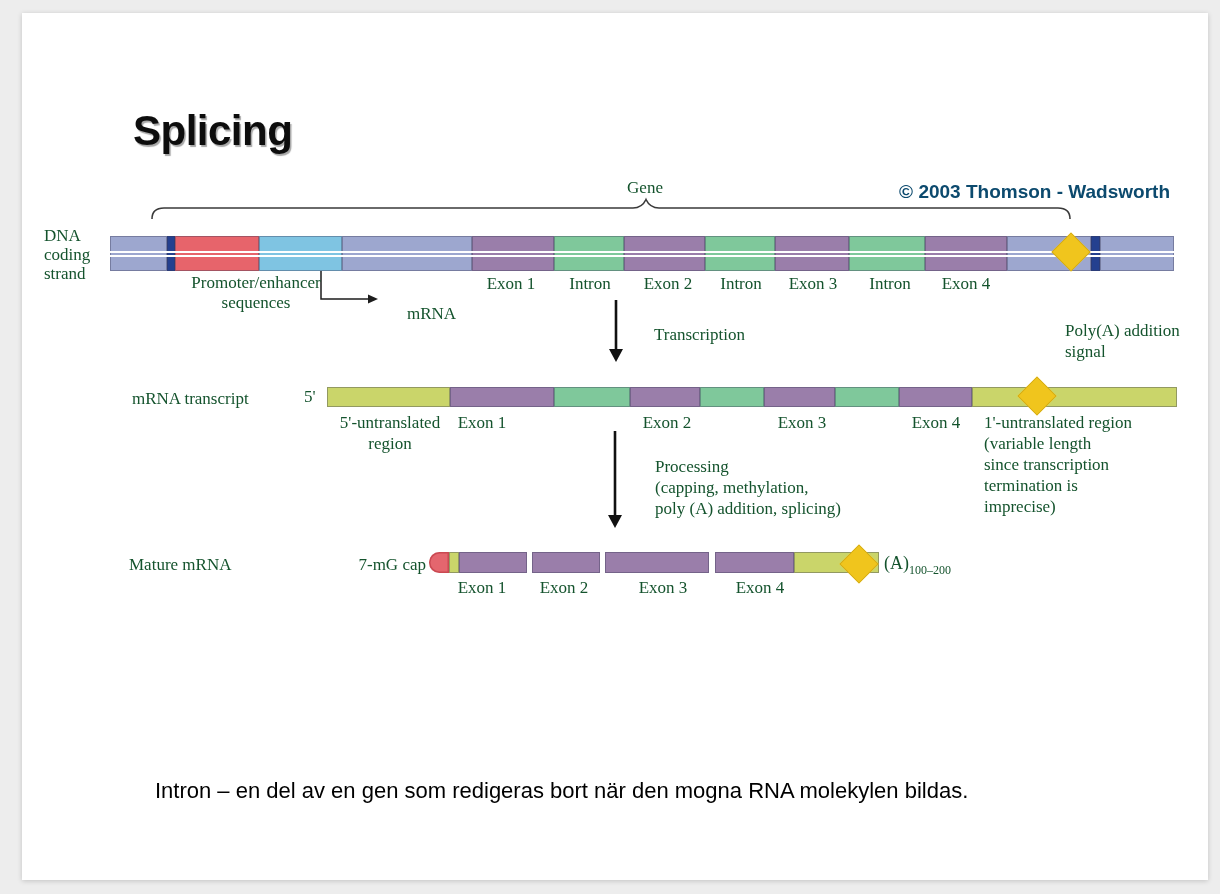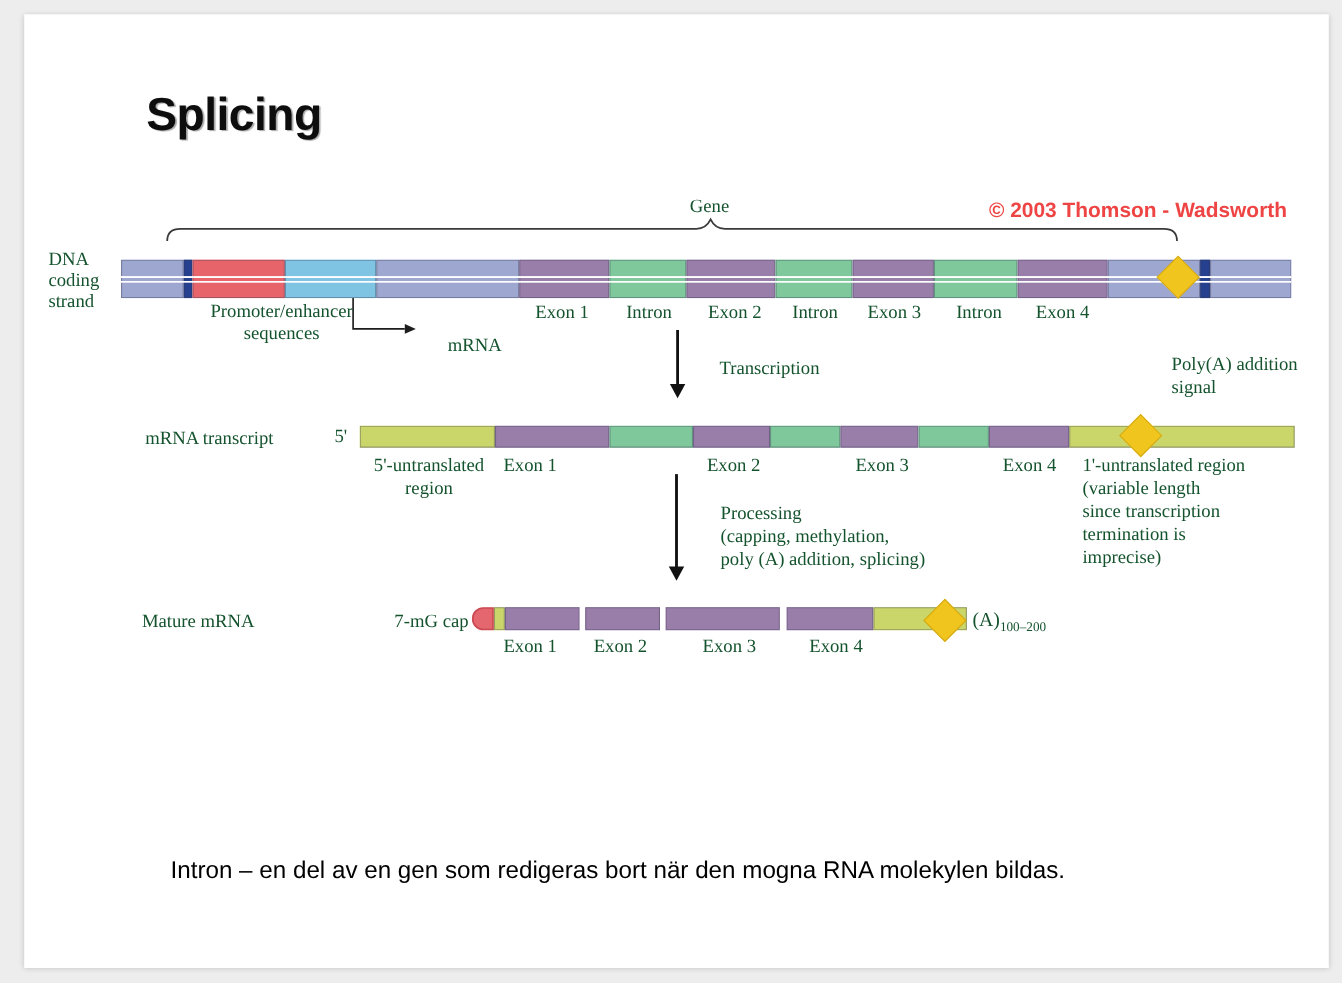--- a/index.html
+++ b/index.html
@@ -3,26 +3,26 @@
 <meta charset="utf-8">
 <style>
   * { margin:0; padding:0; box-sizing:border-box; }
   html,body { width:1220px; height:894px; }
   body { font-family:"Liberation Sans", sans-serif; overflow:hidden; }
   .page { position:relative; width:1220px; height:894px; background:#ededed; }
   .slide { position:absolute; left:22px; top:13px; width:1186px; height:867px;
            background:#ffffff; box-shadow:0 1px 5px rgba(0,0,0,.18); }
   .abs { position:absolute; }
   .title { font-size:42px; font-weight:700; color:#0d0d0d; letter-spacing:-0.5px;
-           text-shadow:1.5px 1.5px 1px rgba(0,0,0,.35); font-family:"Liberation Sans",sans-serif; }
+           text-shadow:1.5px 1.5px 1px rgba(0,0,0,.35); font-family:"Liberation Sans",sans-serif;margin-top:27px; }
   .lbl { font-family:"Liberation Serif", serif; font-size:17px; color:#14532d; line-height:21px; }
   .ml  { white-space:pre-line; }
   .ctr { text-align:center; }
   .rt  { text-align:right; }
-  .copyright { font-size:19px; font-weight:700; color:#ef4444; font-family:"Liberation Sans",sans-serif;text-align:right; }
+  .copyright { font-size:19px; font-weight:700; color:#0c4a6e; font-family:"Liberation Sans",sans-serif;text-align:right; }
   .bar { position:absolute; }
   .seg { position:absolute; top:0; height:100%; box-shadow:inset 0 0 0 1px rgba(55,55,85,.38); }
   .seg.noline { box-shadow:none; }
   .dna-gap { position:absolute; left:0; right:0; top:15px; height:6px; z-index:2;
              background:linear-gradient(to bottom,#ffffff 0 2px, transparent 2px 4px, #ffffff 4px 6px); }
   .diamond { position:absolute; width:28px; height:28px; transform:rotate(45deg);
              z-index:5; box-shadow:inset 0 0 0 1px rgba(160,120,0,.35); }
   .cap { border-radius:11px 0 0 11px; box-shadow:inset 0 0 0 1.5px rgba(180,50,60,.55); }
   .defs { font-size:22px; line-height:29px; color:#000; font-family:"Liberation Sans",sans-serif; }
   .sub { font-size:12px; vertical-align:-5px; letter-spacing:0; }

